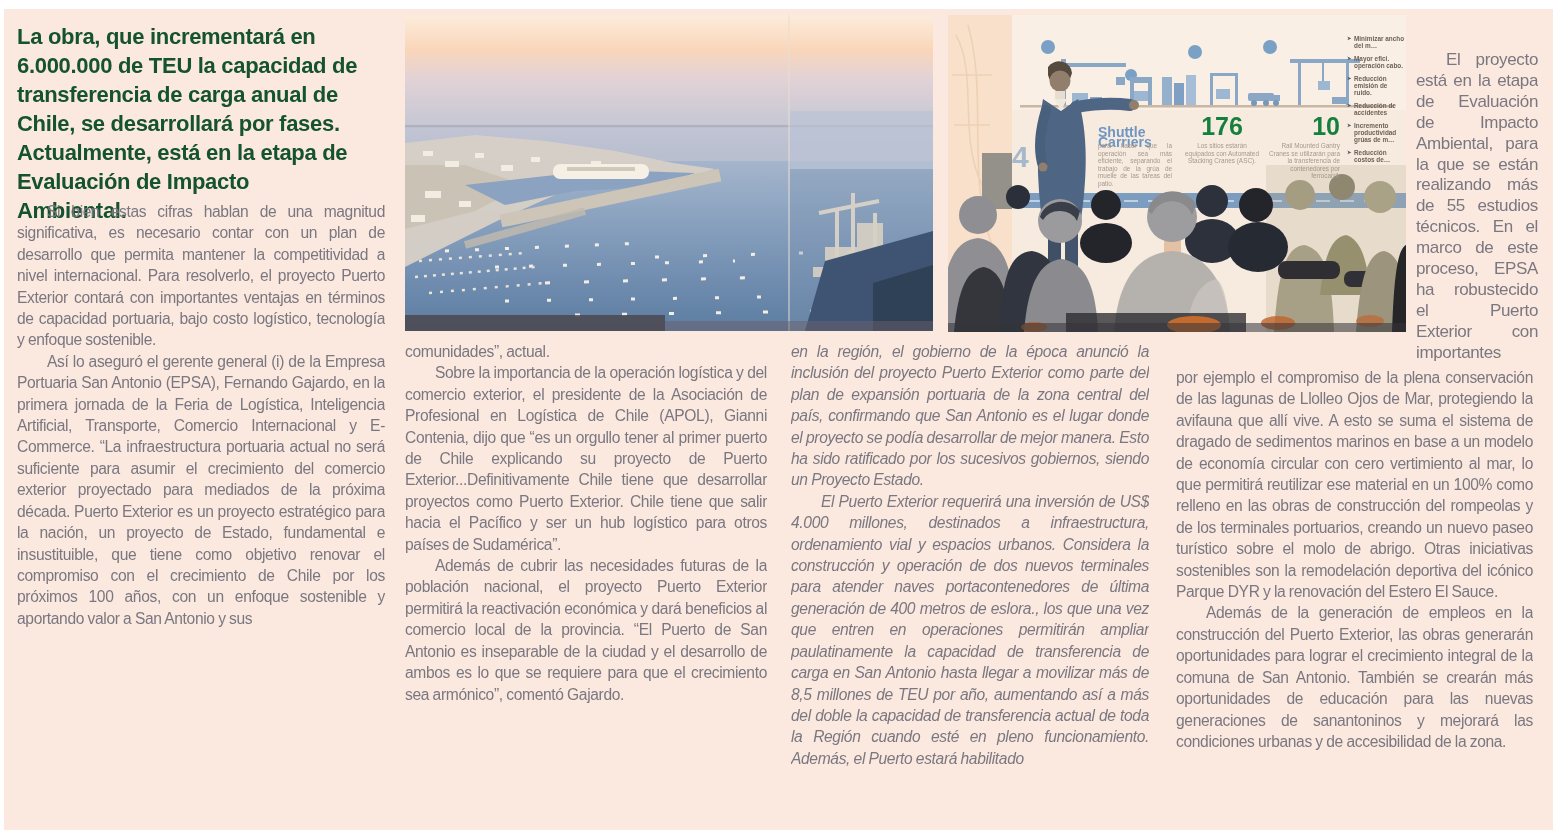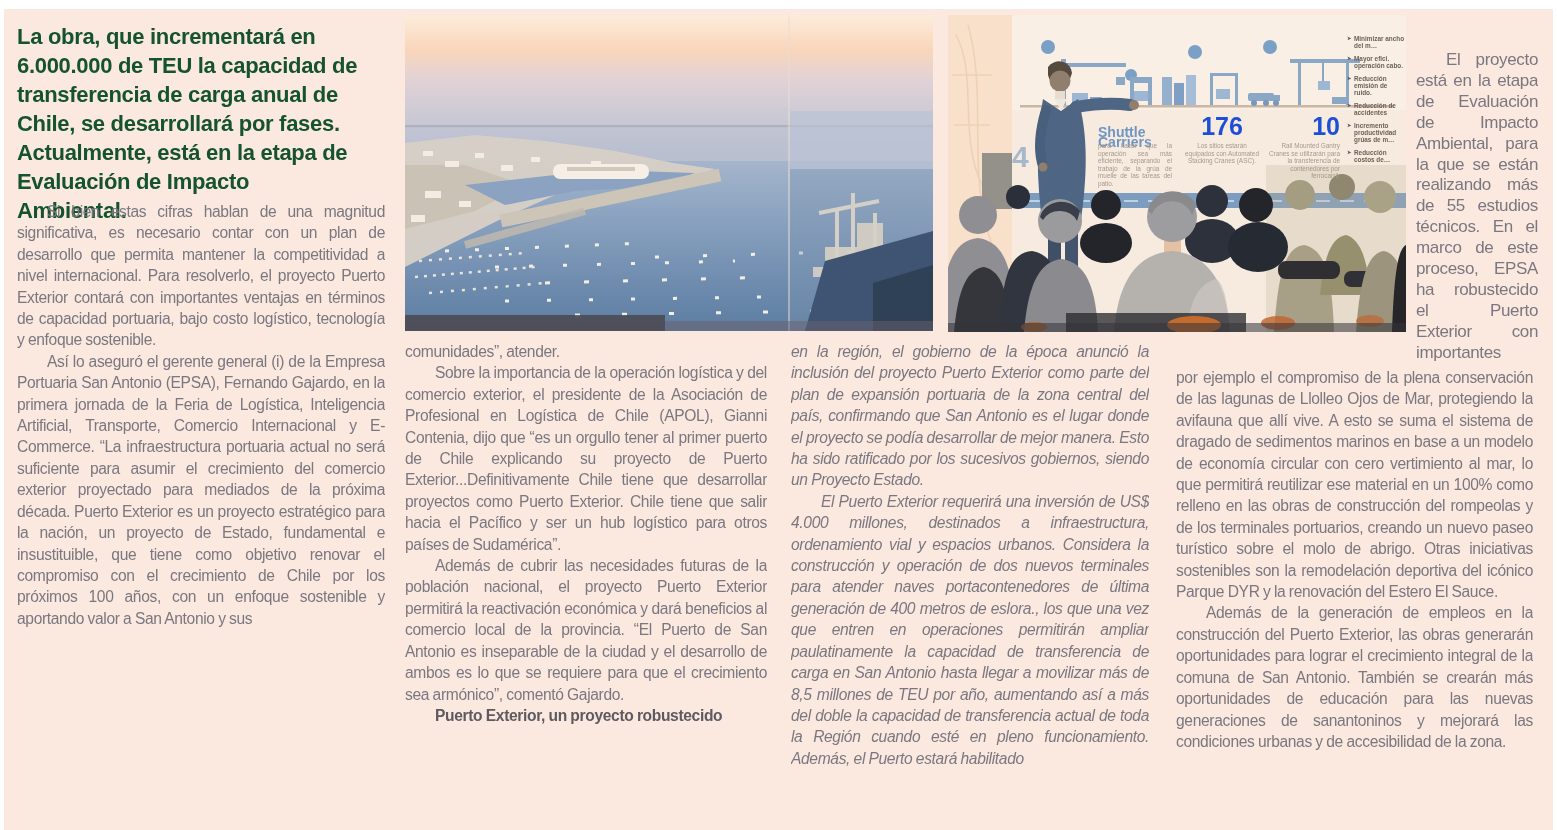--- a/index.html
+++ b/index.html
@@ -23,21 +23,21 @@
   .fig{position:absolute;overflow:hidden;}
   #fig1{left:405px;top:15px;width:528px;height:316px;}
   #fig2{left:948px;top:15px;width:458px;height:317px;}
   .fig svg{display:block;width:100%;height:100%;}
 
   
   .ov{position:absolute;}
   .sc-title{left:150px;top:112px;width:88px;font-size:14px;font-weight:700;color:#6f96c2;line-height:10px;}
   .sc-body{left:150px;top:127px;width:74px;font-size:6.4px;line-height:7.6px;text-align:justify;color:#a5988c;}
   .stat{position:absolute;text-align:center;}
-  .stat .v{font-size:25px;font-weight:700;color:#1d4ed8;line-height:26px;}
+  .stat .v{font-size:25px;font-weight:700;color:#15803d;line-height:26px;}
   .stat .b{font-size:6.4px;line-height:7.6px;color:#a5988c;margin-top:3px;}
   #stat1{left:236px;top:98px;width:76px;}
   #stat2{left:318px;top:98px;width:74px;text-align:right;}
   .bullets{position:absolute;left:399px;top:20px;width:58px;font-size:6.4px;line-height:7.4px;
            color:#6d6156;font-weight:700;}
   .bullets div{margin-bottom:5px;position:relative;padding-left:7px;}
   .bullets div::before{content:"➤";position:absolute;left:0;top:0;font-size:5px;color:#55616e;}
 </style>
 </head>
 <body>
@@ -261,24 +261,23 @@
       <div>Minimizar ancho del m…</div>
       <div>Mayor efici. operación cabo.</div>
       <div>Reducción emisión de ruido.</div>
       <div>Reducción de accidentes</div>
       <div>Incremento productividad grúas de m…</div>
       <div>Reducción costos de…</div>
     </div>
   </figure>
 
   <div class="col" id="col2">
-    <p class="noindent">comunidades”, atender.</p>
+    <p class="noindent">comunidades”, actual.</p>
     <p>Sobre la importancia de la operación logística y del comercio exterior, el presidente de la Asociación de Profesional en Logística de Chile (APOL), Gianni Contenia, dijo que “es un orgullo tener al primer puerto de Chile explicando su proyecto de Puerto Exterior...Definitivamente Chile tiene que desarrollar proyectos como Puerto Exterior. Chile tiene que salir hacia el Pacífico y ser un hub logístico para otros países de Sudamérica”.</p>
     <p>Además de cubrir las necesidades futuras de la población nacional, el proyecto Puerto Exterior permitirá la reactivación económica y dará beneficios al comercio local de la provincia. “El Puerto de San Antonio es inseparable de la ciudad y el desarrollo de ambos es lo que se requiere para que el crecimiento sea armónico”, comentó Gajardo.</p>
-    <p class="subhead">Puerto Exterior, un proyecto robustecido</p>
   </div>
 
   <div class="col" id="col3">
     <p class="noindent">en la región, el gobierno de la época anunció la inclusión del proyecto Puerto Exterior como parte del plan de expansión portuaria de la zona central del país, confirmando que San Antonio es el lugar donde el proyecto se podía desarrollar de mejor manera. Esto ha sido ratificado por los sucesivos gobiernos, siendo un Proyecto Estado.</p>
     <p>El Puerto Exterior requerirá una inversión de US$ 4.000 millones, destinados a infraestructura, ordenamiento vial y espacios urbanos. Considera la construcción y operación de dos nuevos terminales para atender naves portacontenedores de última generación de 400 metros de eslora., los que una vez que entren en operaciones permitirán ampliar paulatinamente la capacidad de transferencia de carga en San Antonio hasta llegar a movilizar más de 8,5 millones de TEU por año, aumentando así a más del doble la capacidad de transferencia actual de toda la Región cuando esté en pleno funcionamiento. Además, el Puerto estará habilitado</p>
   </div>
 
   <div class="col" id="col4a">
     <p>El proyecto está en la etapa de Evaluación de Impacto Ambiental, para la que se están realizando más de 55 estudios técnicos. En el marco de este proceso, EPSA ha robustecido el Puerto Exterior con importantes avances, como</p>
   </div>

